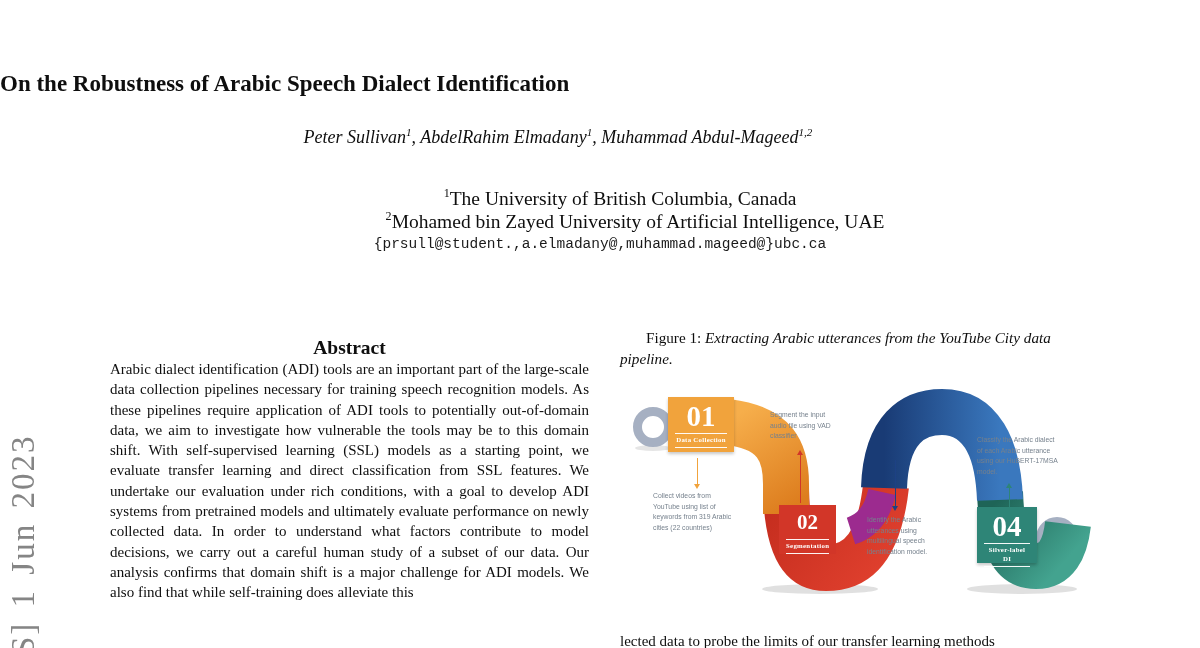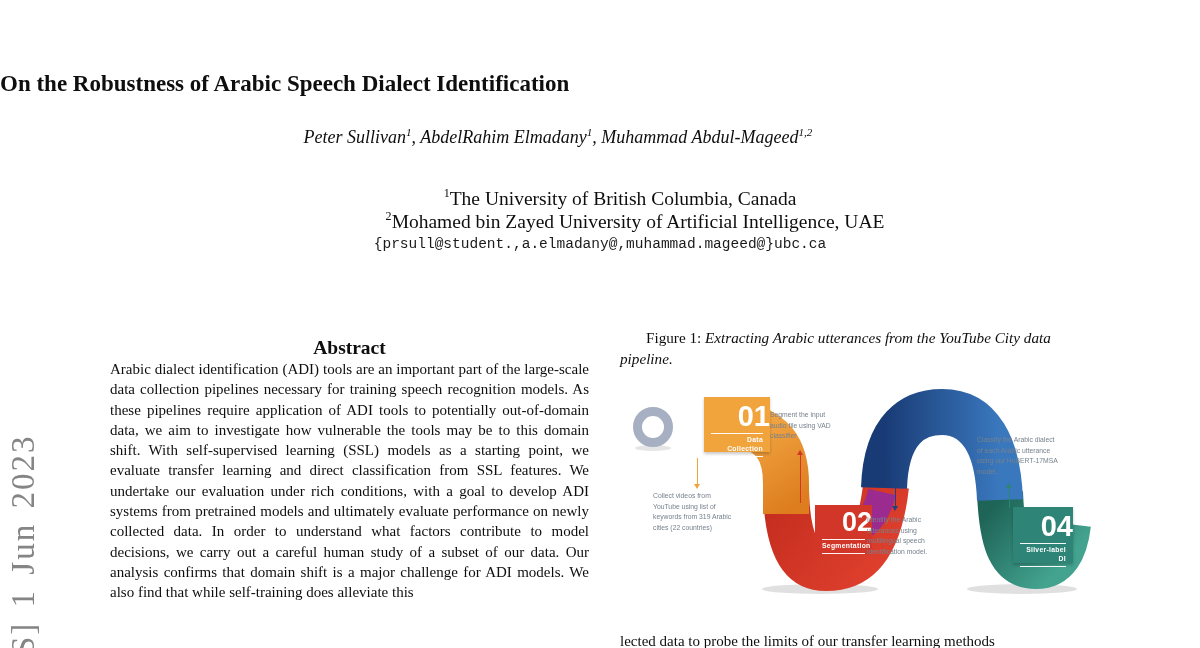--- a/index.html
+++ b/index.html
@@ -51,37 +51,36 @@
   }
   .cap-label{font-style:normal;margin-left:26px;}
   .cont{
     position:absolute;left:620px;top:631px;width:478px;
     font-size:15px;line-height:20.3px;
   }
   
   .infographic{position:absolute;left:620px;top:388px;width:480px;height:215px;}
   .infographic svg{position:absolute;left:0;top:0;}
   .step{
-    position:absolute;text-align:right;color:#fff;
-    font-family:Liberation Sans, sans-serif;
+    position:absolute;text-align:center;color:#fff;
+    font-family:Liberation Serif, serif;
     box-shadow:0 2px 3px rgba(0,0,0,.22);
-    margin-left:36px;
   }
   .step .num{font-weight:bold;font-size:29px;line-height:32px;margin-top:3px;}
   .step .lbl{
     font-size:6.8px;font-weight:bold;letter-spacing:.3px;line-height:1.3;
     border-top:1px solid rgba(255,255,255,.95);
     border-bottom:1px solid rgba(255,255,255,.95);
     margin:1px 7px 0;padding:2px 0;
   }
   .s1{left:48px;top:9px;width:66px;height:55px;}
   .s2{left:159px;top:117px;width:57px;height:49px;box-shadow:none;}
   .s3{left:255px;top:8px;width:66px;height:57px;}
   .s4{left:357px;top:119px;width:60px;height:56px;}
-  .s2 .num{font-size:27px;margin-top:1px;}
+  .s2 .num{font-size:21px;margin-top:1px;}
   .ann{
     position:absolute;font-family:"Liberation Sans",sans-serif;
     font-size:6.8px;line-height:1.58;color:#76818d;
   }
   .an1{left:33px;top:103px;width:80px;}
   .an2{left:150px;top:22px;width:66px;}
   .an3{left:247px;top:127px;width:74px;}
   .an4{left:357px;top:47px;width:82px;}
   .conn{position:absolute;width:7px;}
   .conn .line{width:1.6px;background:currentColor;margin:0 auto;}

